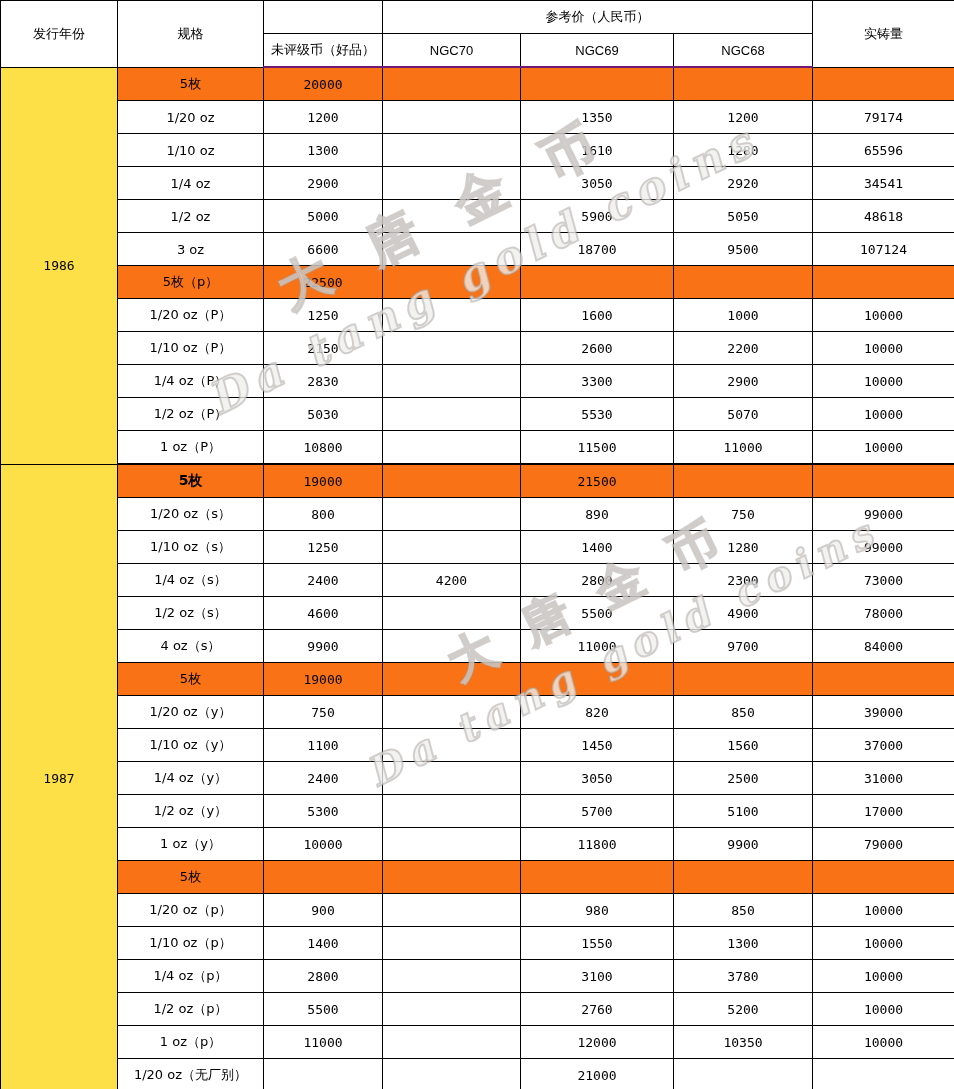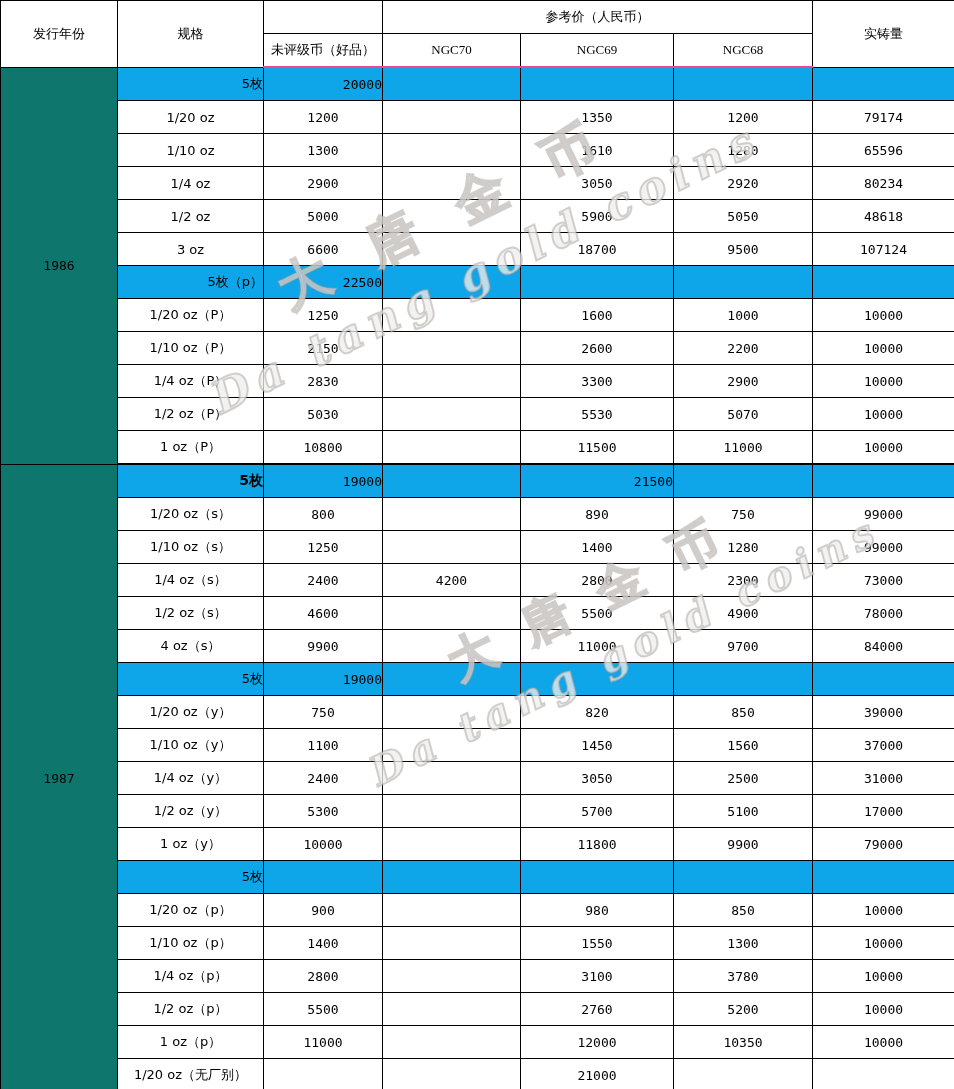--- a/index.html
+++ b/index.html
@@ -5,27 +5,27 @@
   html,body{margin:0;padding:0;background:#ffffff;}
   body{width:954px;height:1089px;position:relative;overflow:hidden;
        font-family:"DejaVu Sans Mono","DejaVu Sans","Liberation Sans",sans-serif;}
   table{border-collapse:collapse;table-layout:fixed;width:954px;
         font-size:13px;color:#000;}
   col.c-year{width:117px;} col.c-spec{width:146px;} col.c-ungraded{width:119px;}
   col.c-ngc70{width:138px;} col.c-ngc69{width:153px;} col.c-ngc68{width:139px;}
   col.c-mint{width:142px;}
   th,td{border:1px solid #000;text-align:center;vertical-align:middle;
         padding:0;height:32px;overflow:hidden;white-space:nowrap;}
-  th{font-weight:normal;font-family:Liberation Serif, serif;}
-  thead tr.sub th{border-bottom:2px solid #ec4899;}
-  td.hl{background:#0ea5e9;text-align:right;}
+  th{font-weight:normal;font-family:Liberation Sans, sans-serif;}
+  thead tr.sub th{border-bottom:2px solid #701a75;}
+  td.hl{background:#f97316;}
   tr.group-end td{border-bottom:2px solid #000;}
   td.spec{font-family:"DejaVu Sans","Liberation Sans",sans-serif;}
   td.bold{font-weight:bold;font-size:14px;}
-  td.year-cell{background:#0f766e;margin-top:16px;}
+  td.year-cell{background:#fde047;margin-top:16px;}
   
   .wm{position:absolute;pointer-events:none;z-index:5;
       transform:rotate(-26deg);transform-origin:center;
       text-align:center;
       color:rgba(255,255,255,0.65);
       -webkit-text-stroke:2px rgba(165,158,152,0.45);
       text-shadow:0 0 1px rgba(150,145,140,0.35);}
   .wm .cn{display:block;font-size:52px;letter-spacing:46px;
           font-family:"DejaVu Sans",sans-serif;font-weight:bold;}
   .wm .en{display:block;font-size:44px;font-style:italic;font-weight:bold;
@@ -89,21 +89,21 @@
         <td class="">1610</td>
         <td class="">1280</td>
         <td class="">65596</td>
       </tr>
       <tr>
         <td class="spec">1/4 oz</td>
         <td class="">2900</td>
         <td class=""></td>
         <td class="">3050</td>
         <td class="">2920</td>
-        <td class="">80234</td>
+        <td class="">34541</td>
       </tr>
       <tr>
         <td class="spec">1/2 oz</td>
         <td class="">5000</td>
         <td class=""></td>
         <td class="">5900</td>
         <td class="">5050</td>
         <td class="">48618</td>
       </tr>
       <tr>

